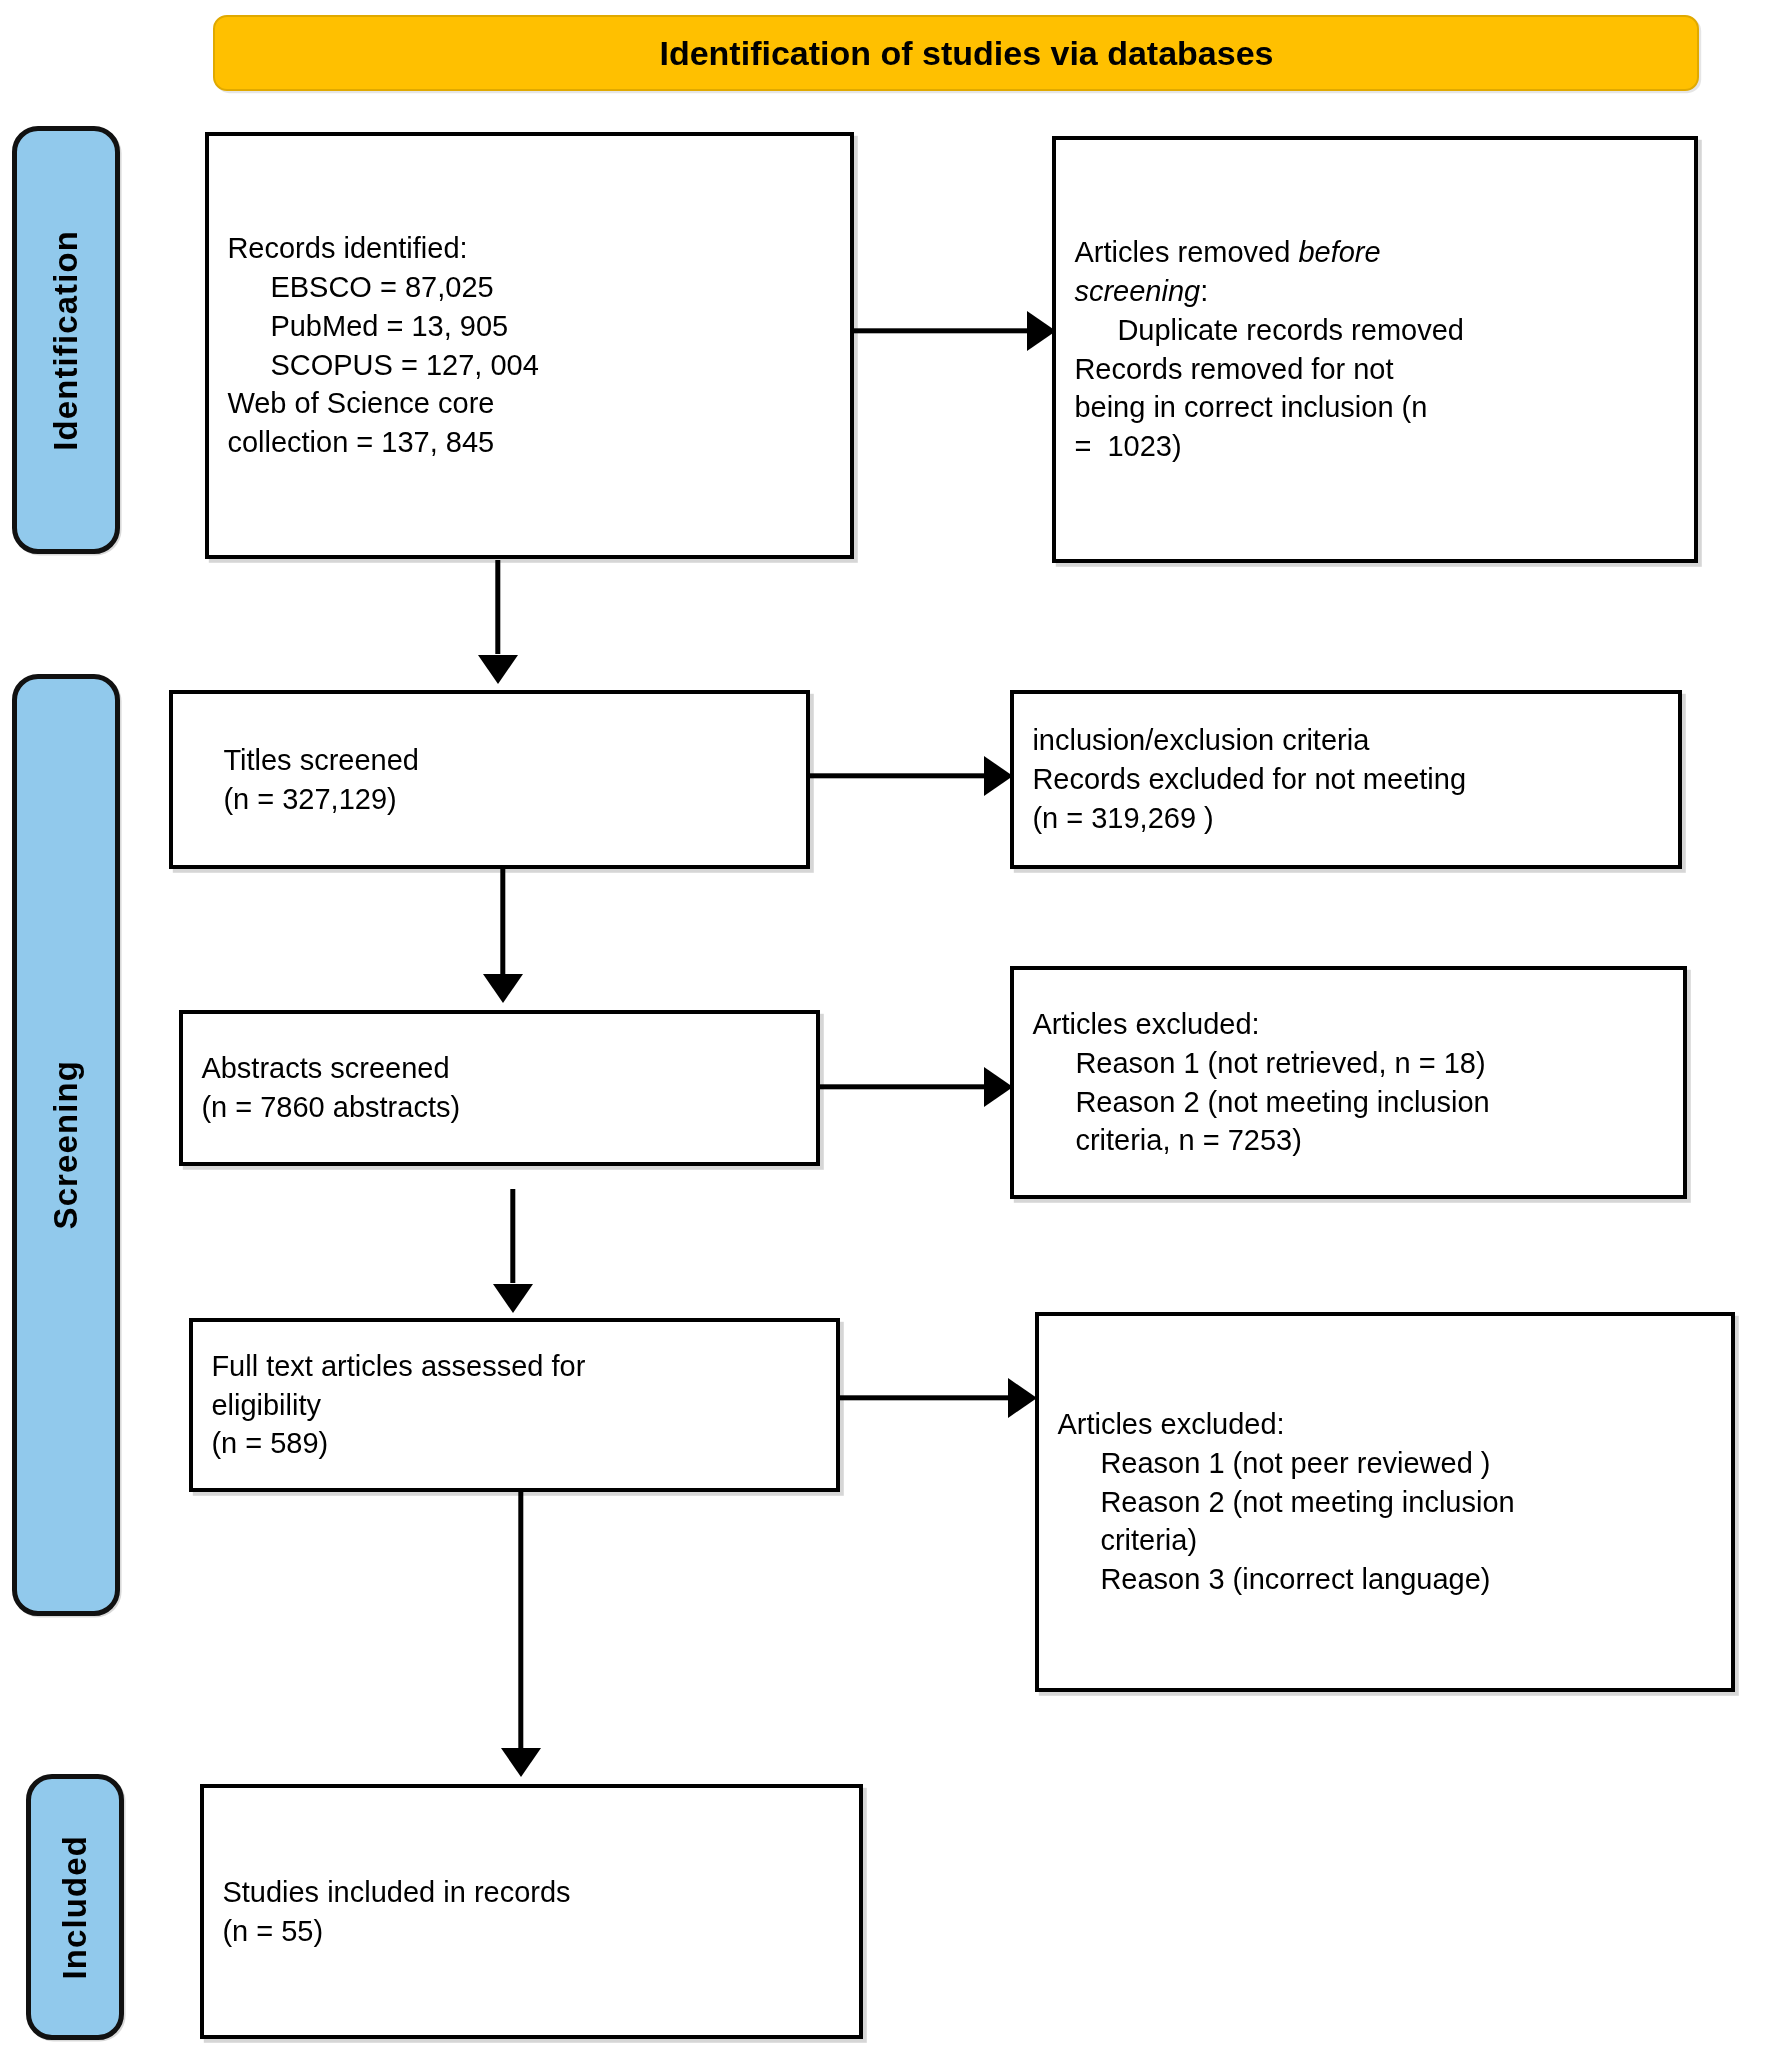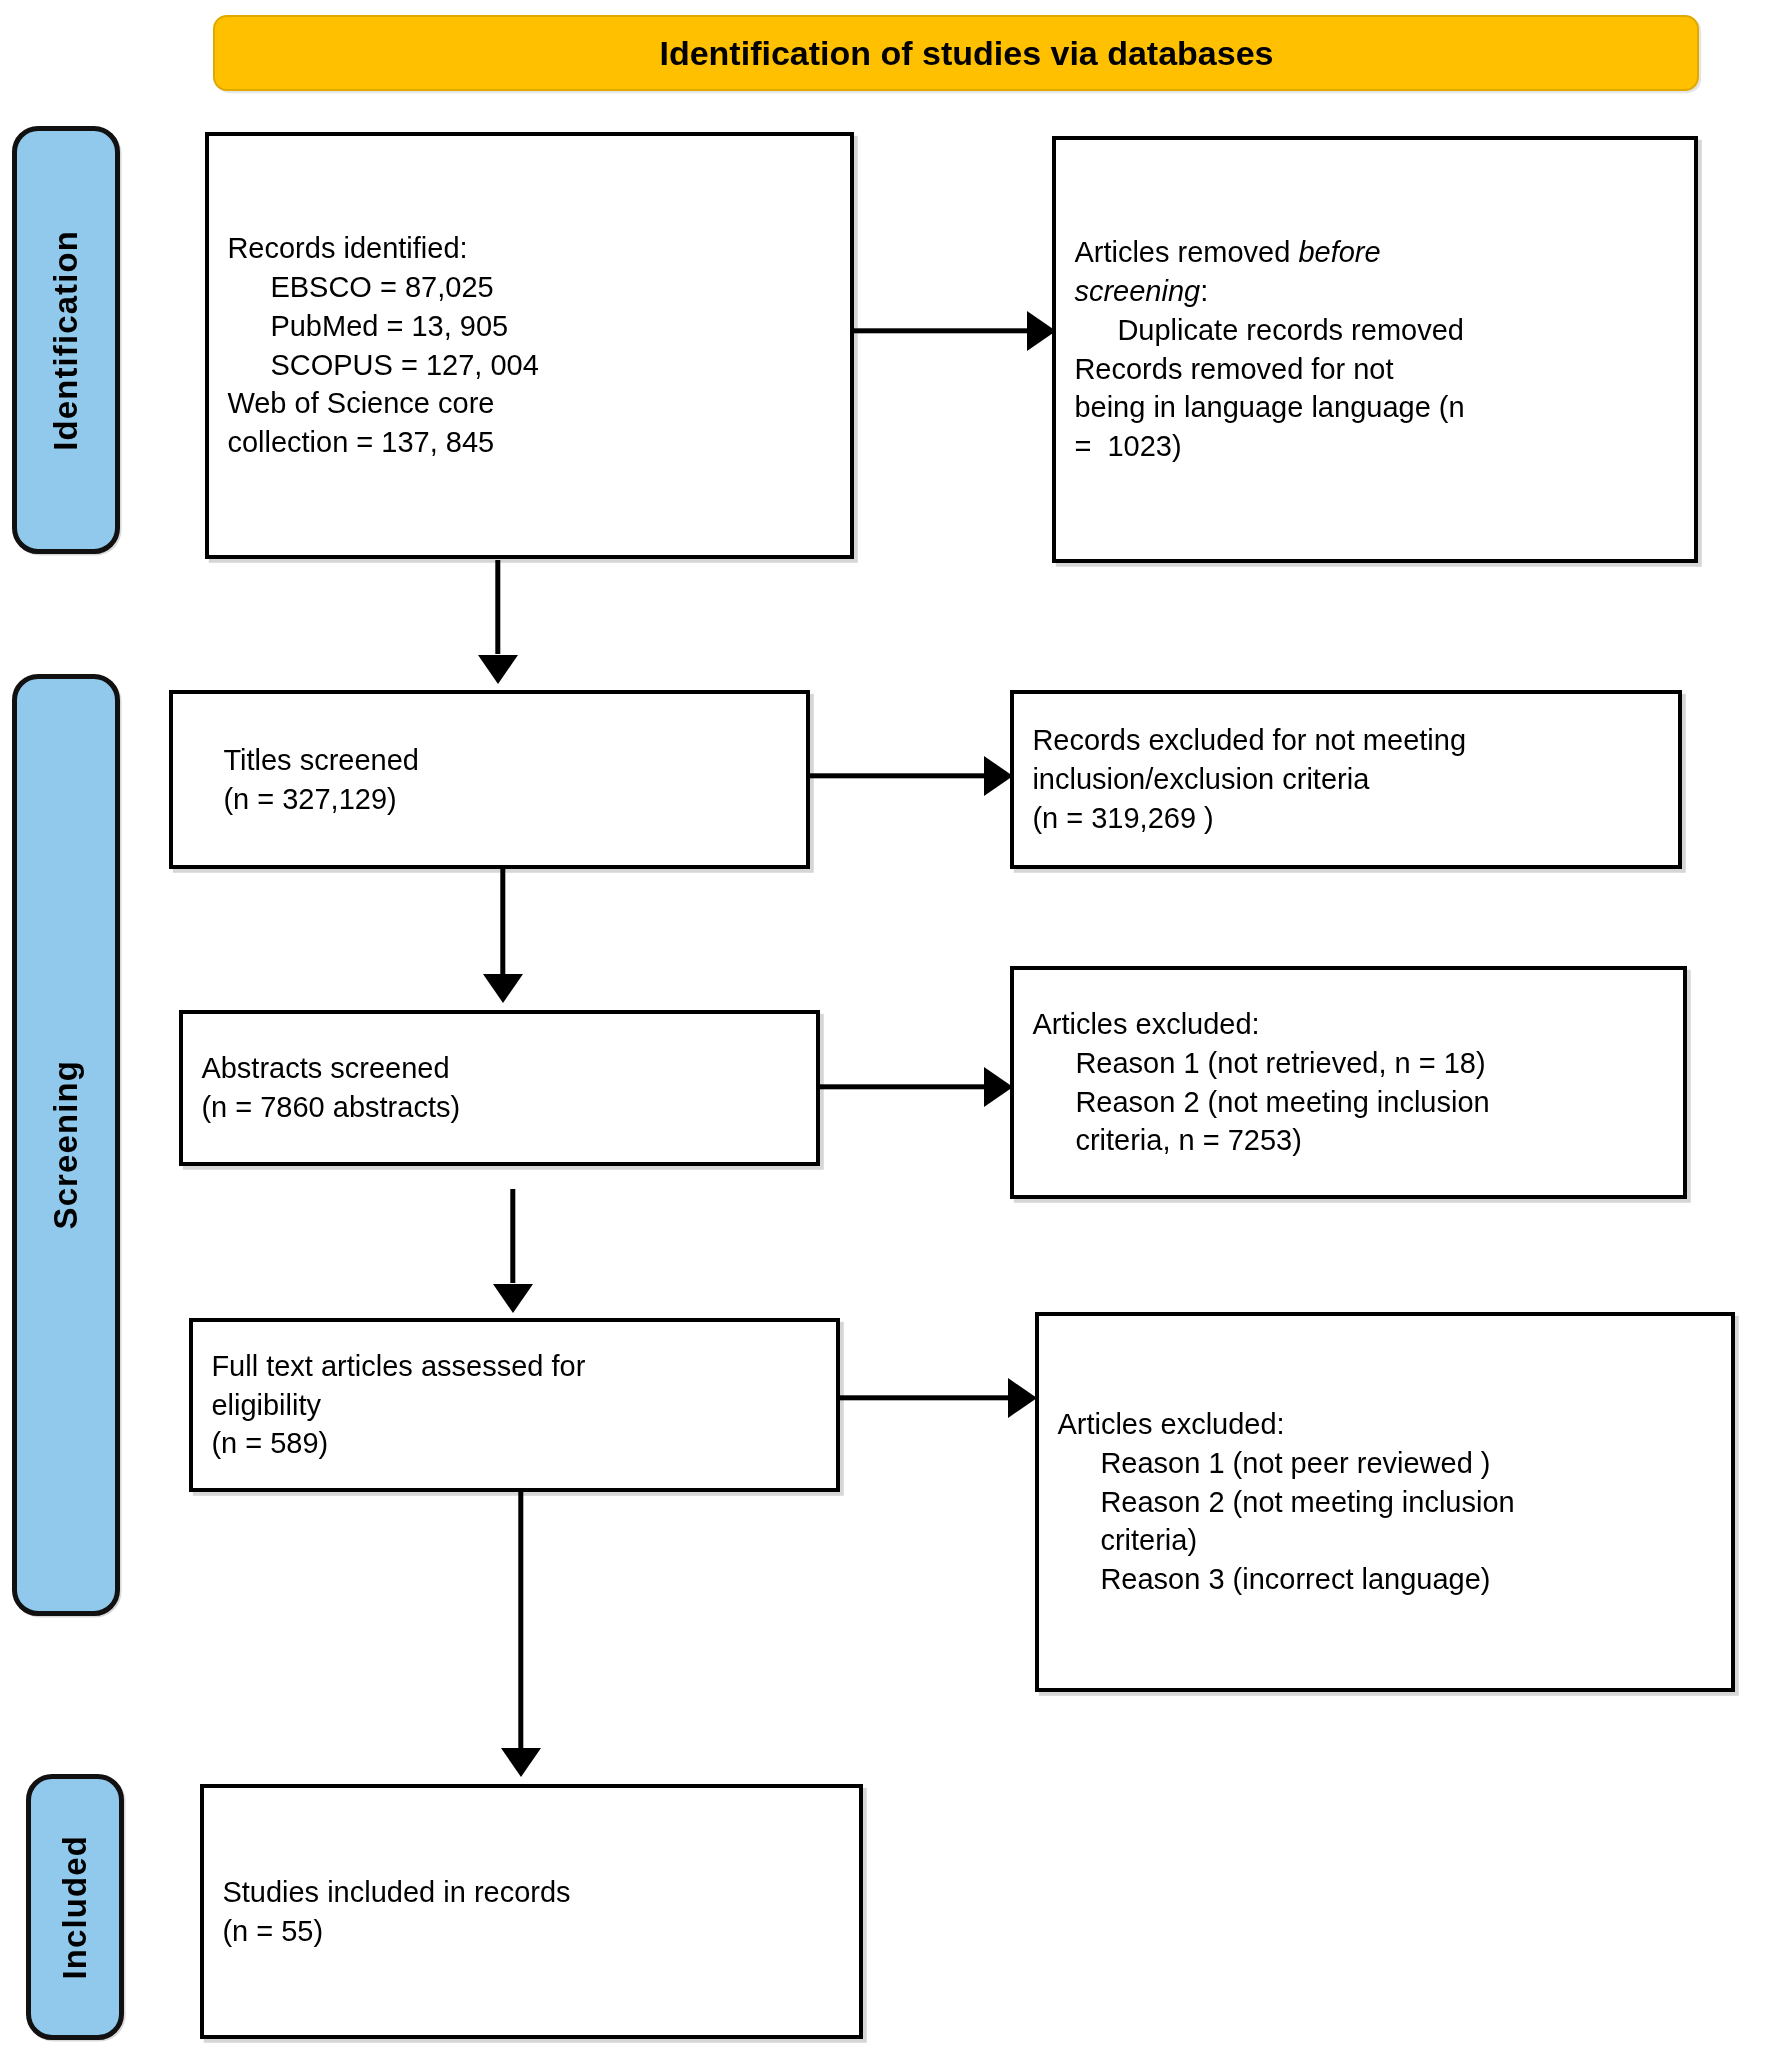--- a/index.html
+++ b/index.html
@@ -175,21 +175,21 @@
     <div class="shaft"></div>
     <div class="head"></div>
   </div>
 
   <div class="box" id="box-removed">
     <div class="body">
       <span class="ln"><span>Articles removed </span><em>before</em></span>
       <span class="ln"><em>screening</em><span>:</span></span>
       <span class="ln ind">Duplicate records removed</span>
       <span class="ln">Records removed for not</span>
-      <span class="ln">being in language language (n</span>
+      <span class="ln">being in correct inclusion (n</span>
       <span class="ln">=  1023)</span>
     </div>
   </div>
 
   <div class="arrow-v" id="arr-v1">
     <div class="shaft"></div>
     <div class="head"></div>
   </div>
 
   <div class="box" id="box-titles">
@@ -199,22 +199,22 @@
     </div>
   </div>
 
   <div class="arrow-h" id="arr-h2">
     <div class="shaft"></div>
     <div class="head"></div>
   </div>
 
   <div class="box" id="box-excl-titles">
     <div class="body">
+      <span class="ln">inclusion/exclusion criteria</span>
       <span class="ln">Records excluded for not meeting</span>
-      <span class="ln">inclusion/exclusion criteria</span>
       <span class="ln">(n = 319,269 )</span>
     </div>
   </div>
 
   <div class="arrow-v" id="arr-v2">
     <div class="shaft"></div>
     <div class="head"></div>
   </div>
 
   <div class="box" id="box-abstracts">

